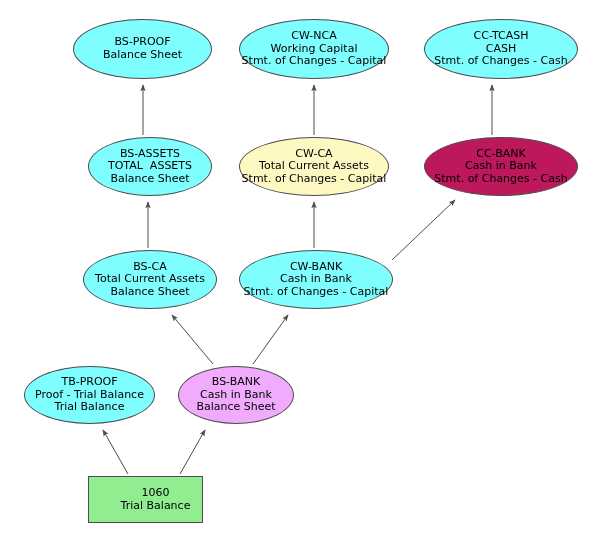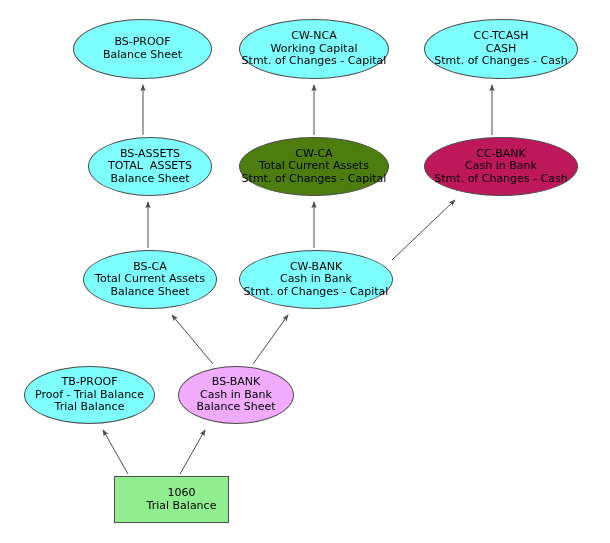--- a/index.html
+++ b/index.html
@@ -76,21 +76,21 @@
         <line x1="253" y1="364" x2="288" y2="315" stroke="#4d4d4d" stroke-width="1" marker-end="url(#arrowhead)"></line>
         <line x1="128" y1="474" x2="103" y2="430" stroke="#4d4d4d" stroke-width="1" marker-end="url(#arrowhead)"></line>
         <line x1="180" y1="474" x2="205" y2="430" stroke="#4d4d4d" stroke-width="1" marker-end="url(#arrowhead)"></line>
       </g>
   </svg>
   <div id="nodes-group">
       <div class="node ellipse" style="left: 73px; top: 19px; width: 139px; height: 60px; background: rgb(127, 254, 255); border-color: rgb(77, 77, 77); color: rgb(0, 0, 0);"><span class="node-line">BS-PROOF</span><span class="node-line">Balance Sheet</span></div>
       <div class="node ellipse" style="left: 239px; top: 19px; width: 150px; height: 60px; background: rgb(127, 254, 255); border-color: rgb(77, 77, 77); color: rgb(0, 0, 0);"><span class="node-line">CW-NCA</span><span class="node-line">Working Capital</span><span class="node-line">Stmt. of Changes - Capital</span></div>
       <div class="node ellipse" style="left: 424px; top: 19px; width: 154px; height: 60px; background: rgb(127, 254, 255); border-color: rgb(77, 77, 77); color: rgb(0, 0, 0);"><span class="node-line">CC-TCASH</span><span class="node-line">CASH</span><span class="node-line">Stmt. of Changes - Cash</span></div>
       <div class="node ellipse" style="left: 88px; top: 137px; width: 124px; height: 59px; background: rgb(127, 254, 255); border-color: rgb(77, 77, 77); color: rgb(0, 0, 0);"><span class="node-line">BS-ASSETS</span><span class="node-line">TOTAL  ASSETS</span><span class="node-line">Balance Sheet</span></div>
-      <div class="node ellipse" style="left: 239px; top: 137px; width: 150px; height: 59px; background: #4d7c0f; border-color: rgb(77, 77, 77); color: rgb(0, 0, 0);"><span class="node-line">CW-CA</span><span class="node-line">Total Current Assets</span><span class="node-line">Stmt. of Changes - Capital</span></div>
+      <div class="node ellipse" style="left: 239px; top: 137px; width: 150px; height: 59px; background: #fef9c3; border-color: rgb(77, 77, 77); color: rgb(0, 0, 0);"><span class="node-line">CW-CA</span><span class="node-line">Total Current Assets</span><span class="node-line">Stmt. of Changes - Capital</span></div>
       <div class="node ellipse" style="left: 424px; top: 137px; width: 154px; height: 59px; background: #be185d; border-color: rgb(77, 77, 77); color: rgb(0, 0, 0);"><span class="node-line">CC-BANK</span><span class="node-line">Cash in Bank</span><span class="node-line">Stmt. of Changes - Cash</span></div>
       <div class="node ellipse" style="left: 83px; top: 250px; width: 134px; height: 59px; background: rgb(127, 254, 255); border-color: rgb(77, 77, 77); color: rgb(0, 0, 0);"><span class="node-line">BS-CA</span><span class="node-line">Total Current Assets</span><span class="node-line">Balance Sheet</span></div>
       <div class="node ellipse" style="left: 239px; top: 250px; width: 154px; height: 59px; background: rgb(127, 254, 255); border-color: rgb(77, 77, 77); color: rgb(0, 0, 0);"><span class="node-line">CW-BANK</span><span class="node-line">Cash in Bank</span><span class="node-line">Stmt. of Changes - Capital</span></div>
       <div class="node ellipse" style="left: 24px; top: 366px; width: 131px; height: 58px; background: rgb(127, 254, 255); border-color: rgb(77, 77, 77); color: rgb(0, 0, 0);"><span class="node-line">TB-PROOF</span><span class="node-line">Proof - Trial Balance</span><span class="node-line">Trial Balance</span></div>
       <div class="node ellipse" style="left: 178px; top: 366px; width: 116px; height: 58px; background: #f0abfc; border-color: rgb(77, 77, 77); color: rgb(0, 0, 0);"><span class="node-line">BS-BANK</span><span class="node-line">Cash in Bank</span><span class="node-line">Balance Sheet</span></div>
-      <div class="node rect" style="left: 114px; top: 476px; width: 115px; height: 47px; background: rgb(144, 238, 144); border-color: rgb(77, 77, 77); color: rgb(0, 0, 0); padding-left: 20px;"><span class="node-line">1060</span><span class="node-line">Trial Balance</span></div>
+      <div class="node rect" style="left: 88px; top: 476px; width: 115px; height: 47px; background: rgb(144, 238, 144); border-color: rgb(77, 77, 77); color: rgb(0, 0, 0); padding-left: 20px;"><span class="node-line">1060</span><span class="node-line">Trial Balance</span></div>
     </div>
 </div>
 
 </body></html>

